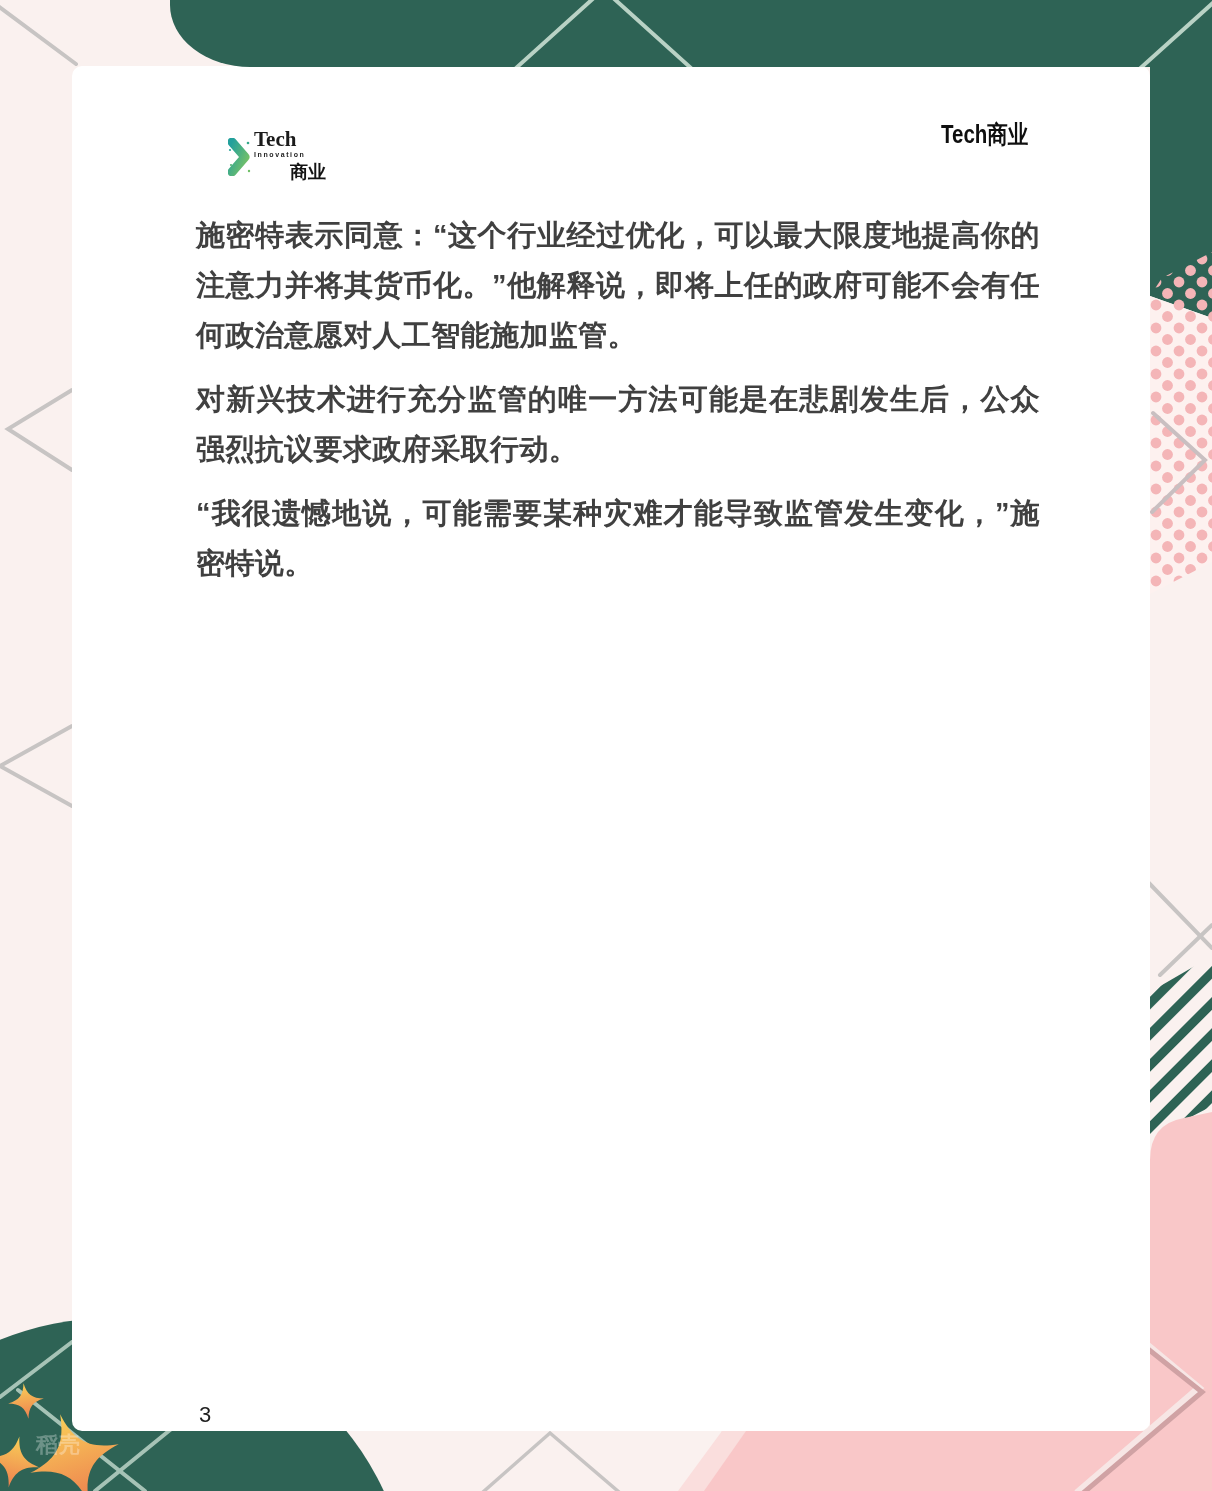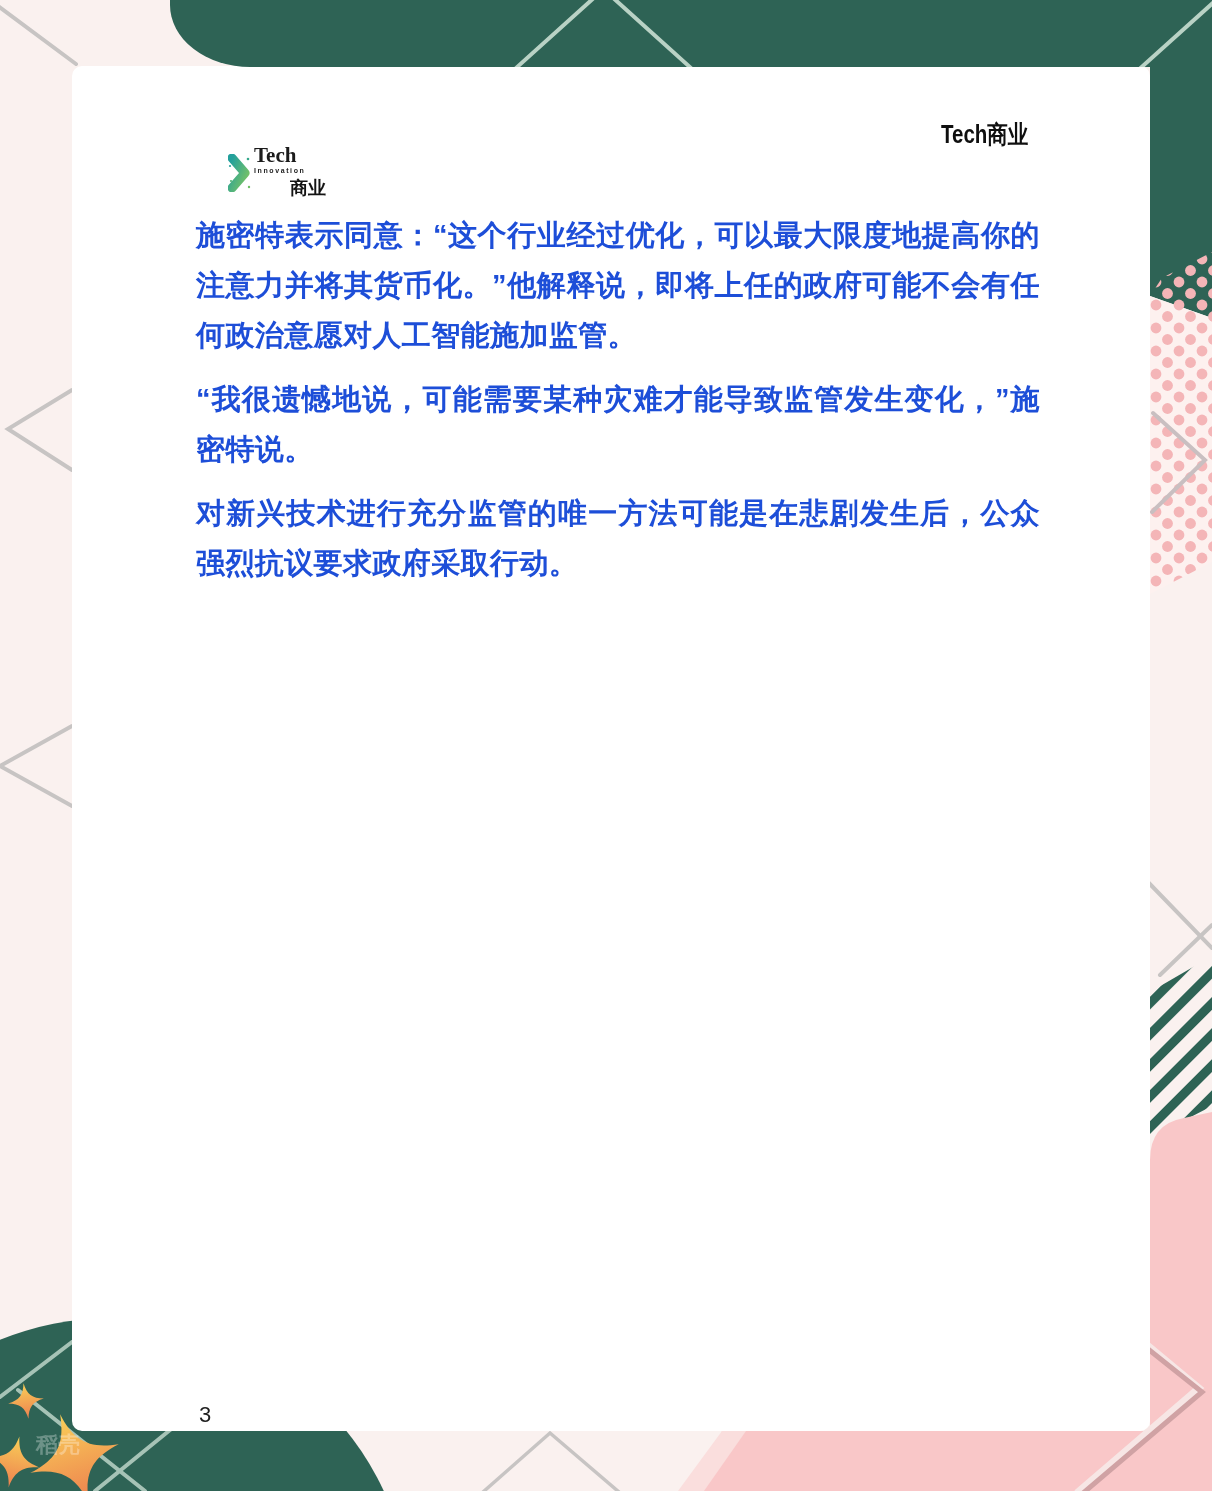--- a/index.html
+++ b/index.html
@@ -10,34 +10,34 @@
   .card{position:absolute;left:72px;top:66px;width:1078px;height:1365px;background:#ffffff;
         border-radius:10px;z-index:10;}
   
   .topband{position:absolute;left:170px;top:0;width:1042px;height:67px;background:#2e6355;
            border-bottom-left-radius:80px 62px;overflow:hidden;z-index:20;}
   .lat{position:absolute;height:4px;border-radius:2px;background:#b9d2c5;}
   .lat1{left:330px;top:30px;width:112px;transform:rotate(-42deg);}
   .lat2{left:425px;top:30px;width:112px;transform:rotate(42deg);}
   .lat3{left:952px;top:26px;width:126px;transform:rotate(-42deg);}
   
-  .logo{position:absolute;left:156px;top:78px;width:170px;height:76px;}
+  .logo{position:absolute;left:156px;top:62px;width:170px;height:76px;}
   .logo-chevron{position:absolute;left:0;top:10px;}
   .logo-tech{position:absolute;left:26px;top:0;font-family:"Liberation Serif","DejaVu Serif",serif;
              font-weight:bold;font-size:21px;line-height:1.05;color:#1b1b1b;}
   .logo-sub{position:absolute;left:26px;top:23px;font-size:7px;font-weight:bold;letter-spacing:1.6px;color:#222;}
   .logo-cjk{position:absolute;left:26px;top:32px;font-family:"Liberation Serif","DejaVu Serif",serif;
             font-weight:bold;font-size:18px;color:#131313;margin-left:36px;}
   
   .brand{position:absolute;left:869px;top:52px;font-size:25px;font-weight:bold;color:#0f0f0f;
          transform:scaleX(0.82);transform-origin:left center;white-space:nowrap;letter-spacing:0;}
   
   .content{position:absolute;left:124px;top:144px;width:844px;}
   .content p{margin:0 0 14px 0;font-size:29px;line-height:50px;font-weight:600;
-             color:#1d4ed8;letter-spacing:0.4px;text-align:justify;}
+             color:#404040;letter-spacing:0.4px;text-align:justify;}
   
   .pageno{position:absolute;left:127px;top:1336px;font-size:22px;color:#1e1e1e;}
 </style>
 </head>
 <body>
 
 <div class="canvas">
 
   <svg class="decor" width="1212" height="1491" viewBox="0 0 1212 1491">
     <defs>
@@ -124,22 +124,22 @@
       </svg>
       <div class="logo-tech">Tech</div>
       <div class="logo-sub">Innovation</div>
       <div class="logo-cjk">商业</div>
     </div>
 
     <div class="brand">Tech商业</div>
 
     <div class="content">
       <p>施密特表示同意：“这个行业经过优化，可以最大限度地提高你的注意力并将其货币化。”他解释说，即将上任的政府可能不会有任何政治意愿对人工智能施加监管。</p>
+      <p>对新兴技术进行充分监管的唯一方法可能是在悲剧发生后，公众强烈抗议要求政府采取行动。</p>
       <p>“我很遗憾地说，可能需要某种灾难才能导致监管发生变化，”施密特说。</p>
-      <p>对新兴技术进行充分监管的唯一方法可能是在悲剧发生后，公众强烈抗议要求政府采取行动。</p>
     </div>
 
     <div class="pageno">3</div>
   </div>
 
   <div class="topband">
     <div class="lat lat1"></div>
     <div class="lat lat2"></div>
     <div class="lat lat3"></div>
   </div>

